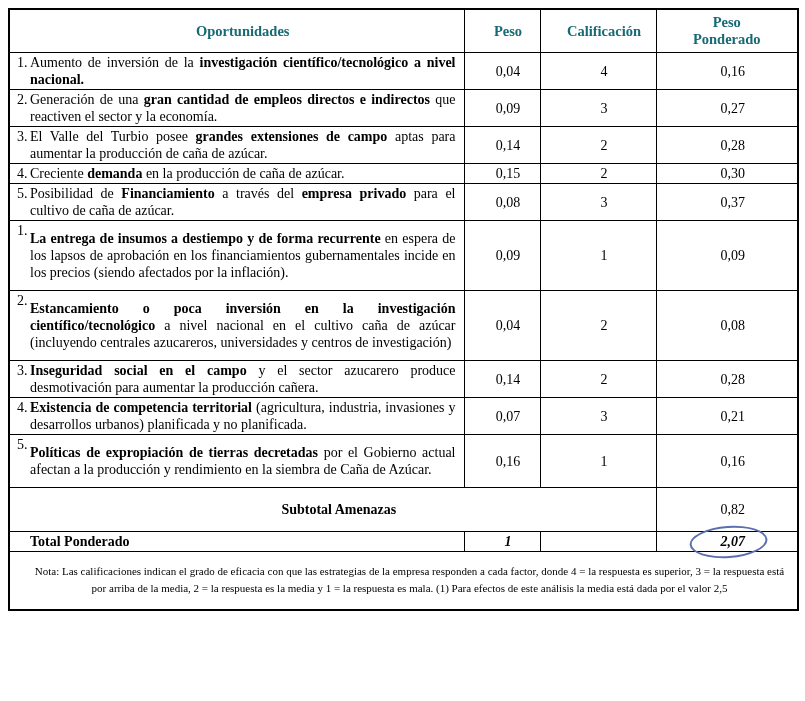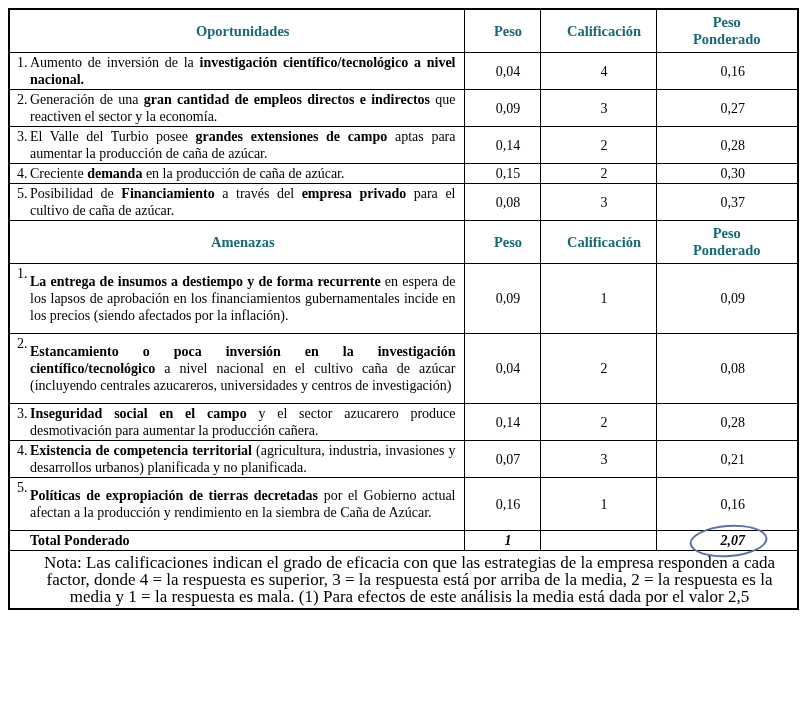--- a/index.html
+++ b/index.html
@@ -45,21 +45,21 @@
   .total-pond { position: relative; }
   .ellipse {
     position: absolute; left: 50%; top: 50%;
     width: 78px; height: 32px;
     transform: translate(-48%, -50%) rotate(-4deg);
     border: 2.5px solid var(--ellipse, #5B6FB0);
     border-radius: 50%;
     pointer-events: none;
     z-index: 2;
   }
-  .note-cell { text-align: center; font-size: 17px; padding: 3px 10px; height: 58px; vertical-align: middle; }
+  .note-cell { text-align: center; font-size: 11px; padding: 3px 10px; height: 58px; vertical-align: middle; }
 </style>
 </head>
 <body>
 
 <div class="page">
   <table class="efe">
     <colgroup>
       <col style="width:455px">
         <col style="width:76px">
         <col style="width:116px">
@@ -113,26 +113,20 @@
       <tr>
         <td class="factor h2">
           <span class="num">5.</span><span class="seg">Posibilidad de </span><span class="seg b">Financiamiento</span><span class="seg"> a través del </span><span class="seg b">empresa privado</span><span class="seg"> para el cultivo de caña de azúcar.</span>
         </td>
         <td class="vc">0,08</td>
         <td class="vc">3</td>
         <td class="vc">0,37</td>
       </tr>
 
 
-      <tr>
-        <td class="head">Amenazas</td>
-        <td class="head">Peso</td>
-        <td class="head">Calificación</td>
-        <td class="head wrap">Peso Ponderado</td>
-      </tr>
 
       <tr>
         <td class="factor h4">
           <span class="num">1.</span><span class="seg b">La entrega de insumos a destiempo y de forma recurrente</span><span class="seg"> en espera de los lapsos de aprobación en los financiamientos gubernamentales incide en los precios (siendo afectados por la inflación).</span>
         </td>
         <td class="vc">0,09</td>
         <td class="vc">1</td>
         <td class="vc">0,09</td>
       </tr>
 
@@ -165,20 +159,24 @@
 
       <tr>
         <td class="factor h3">
           <span class="num">5.</span><span class="seg b">Políticas de expropiación de tierras decretadas</span><span class="seg"> por el Gobierno actual afectan a la producción y rendimiento en la siembra de Caña de Azúcar.</span>
         </td>
         <td class="vc">0,16</td>
         <td class="vc">1</td>
         <td class="vc">0,16</td>
       </tr>
 
+      <tr>
+        <td class="sub-label tall" colspan="3">Subtotal Amenazas</td>
+        <td class="sub-value">0,82</td>
+      </tr>
 
       <tr>
         <td class="total-label">Total Ponderado</td>
         <td class="ital">1</td>
         <td></td>
         <td class="ital total-pond">
           <span>2,07</span>
           <div class="ellipse"></div>
         </td>
       </tr>

